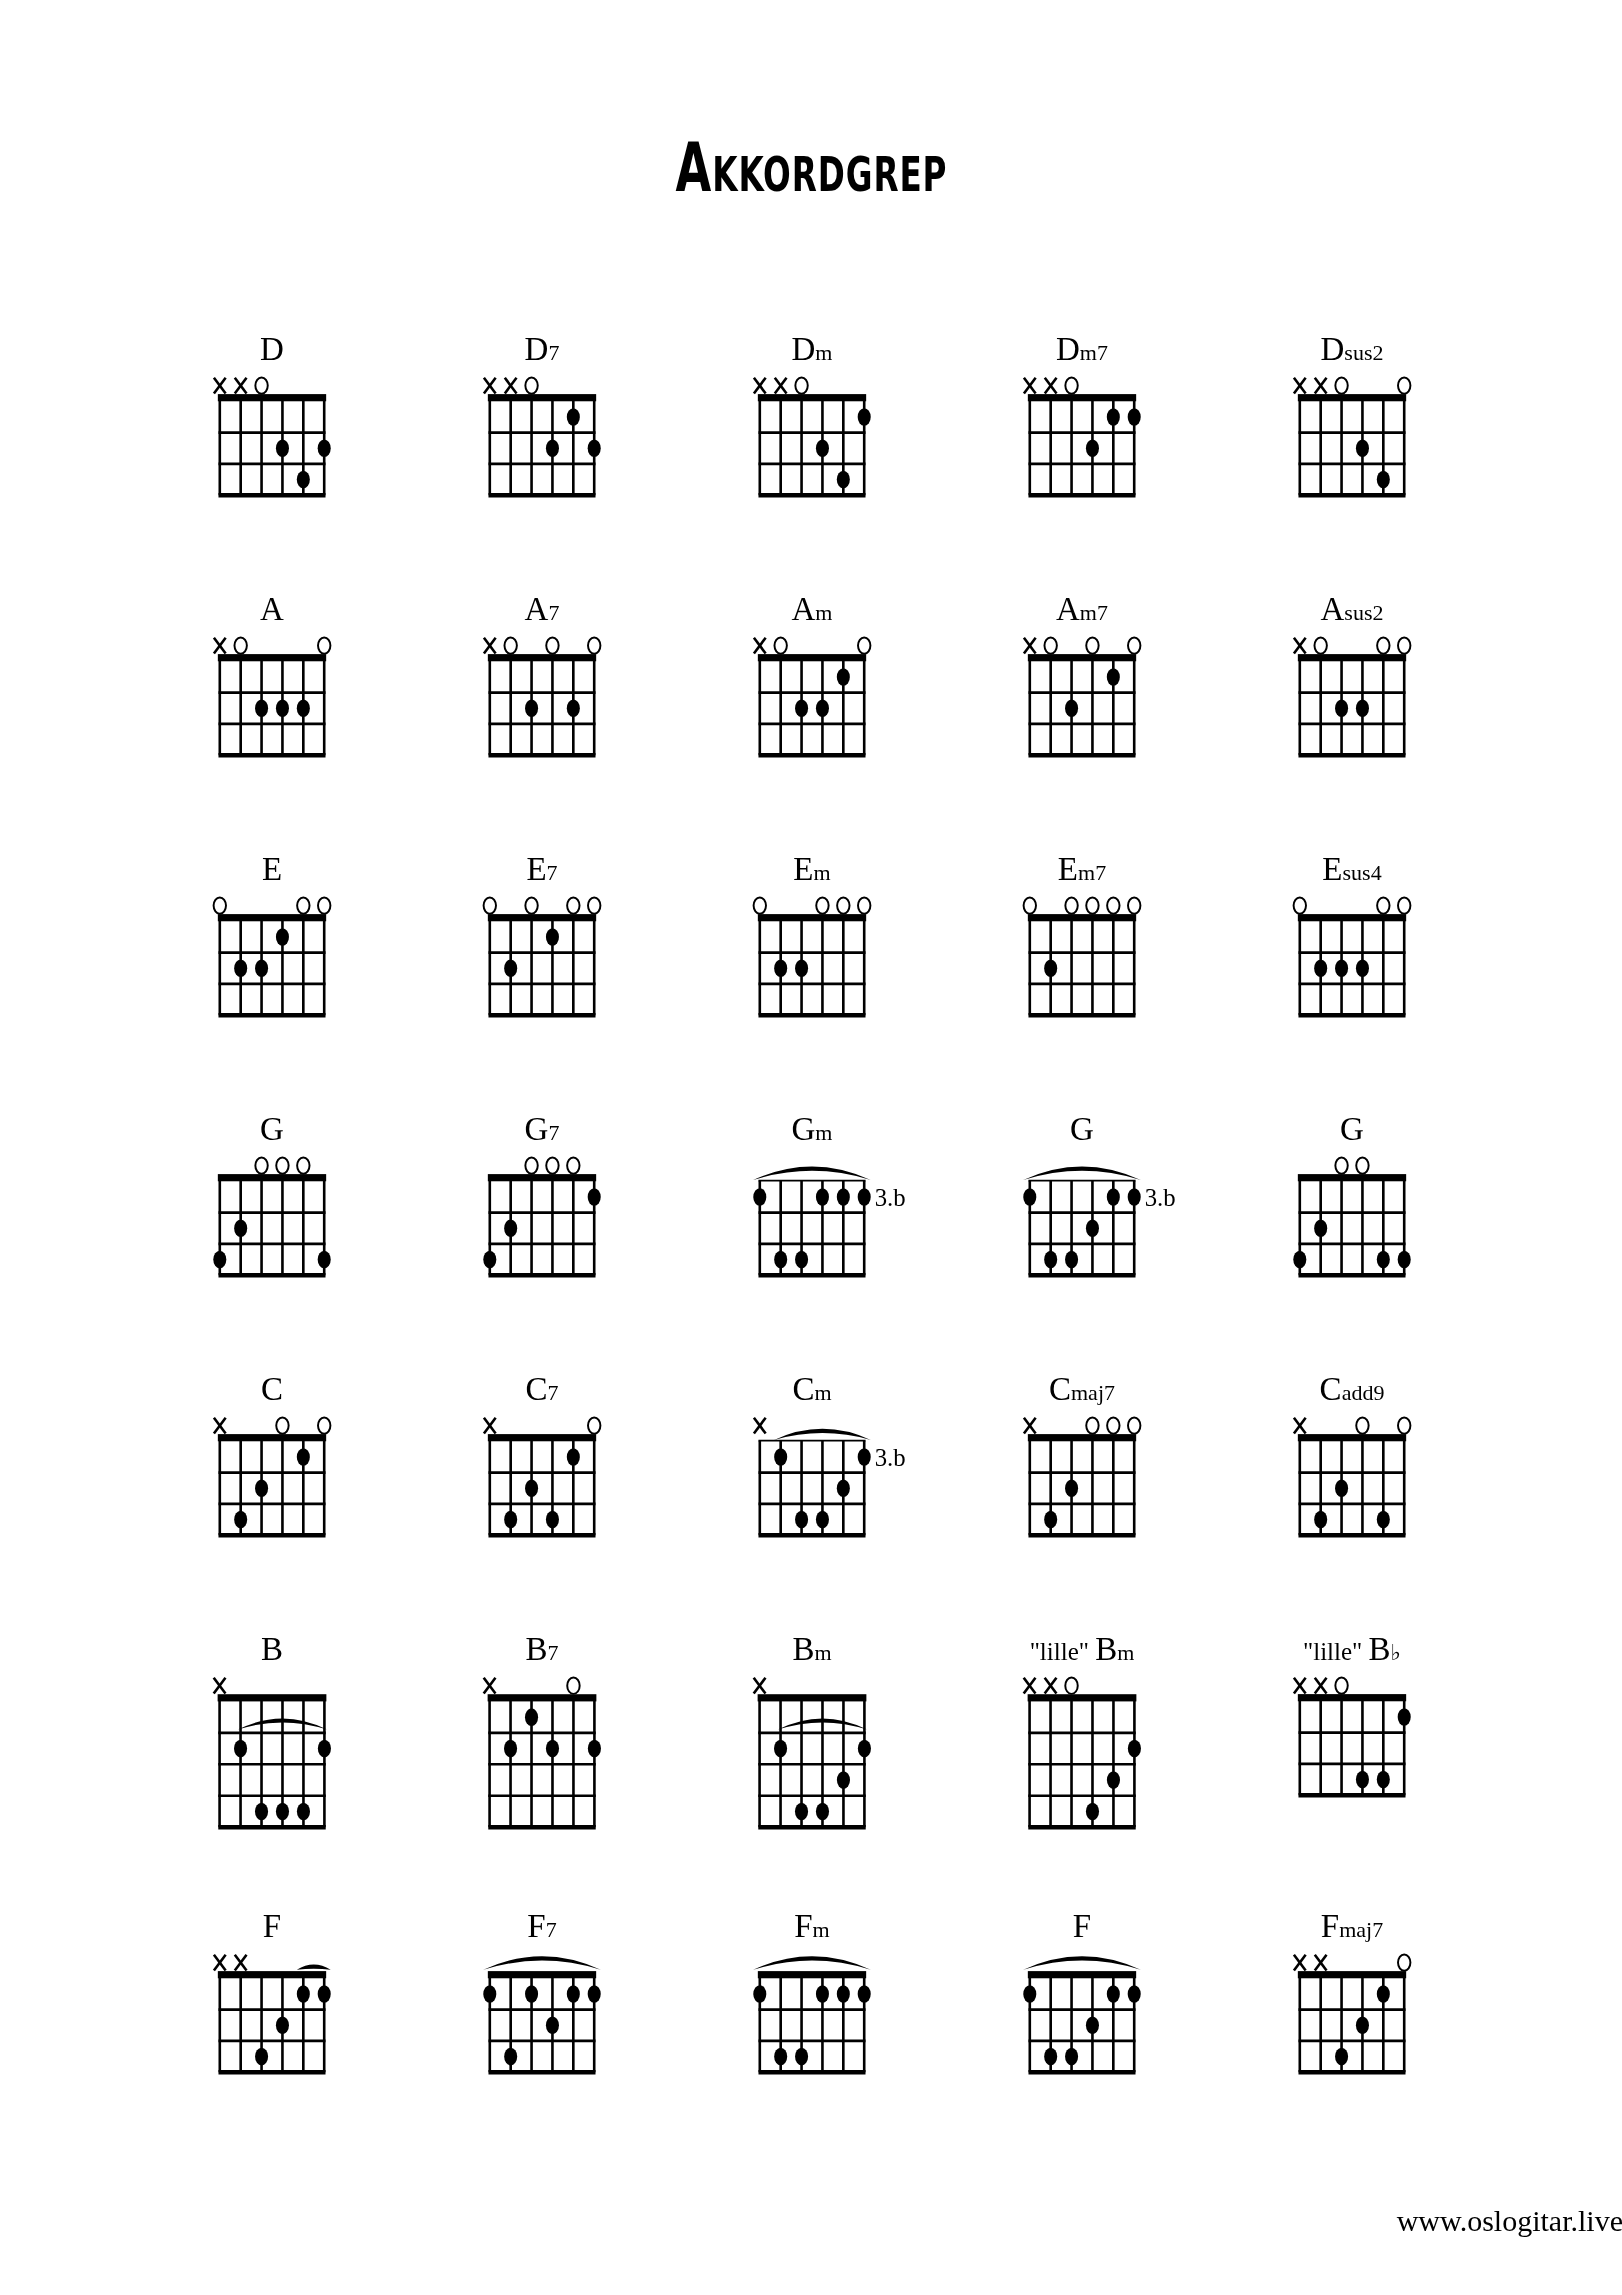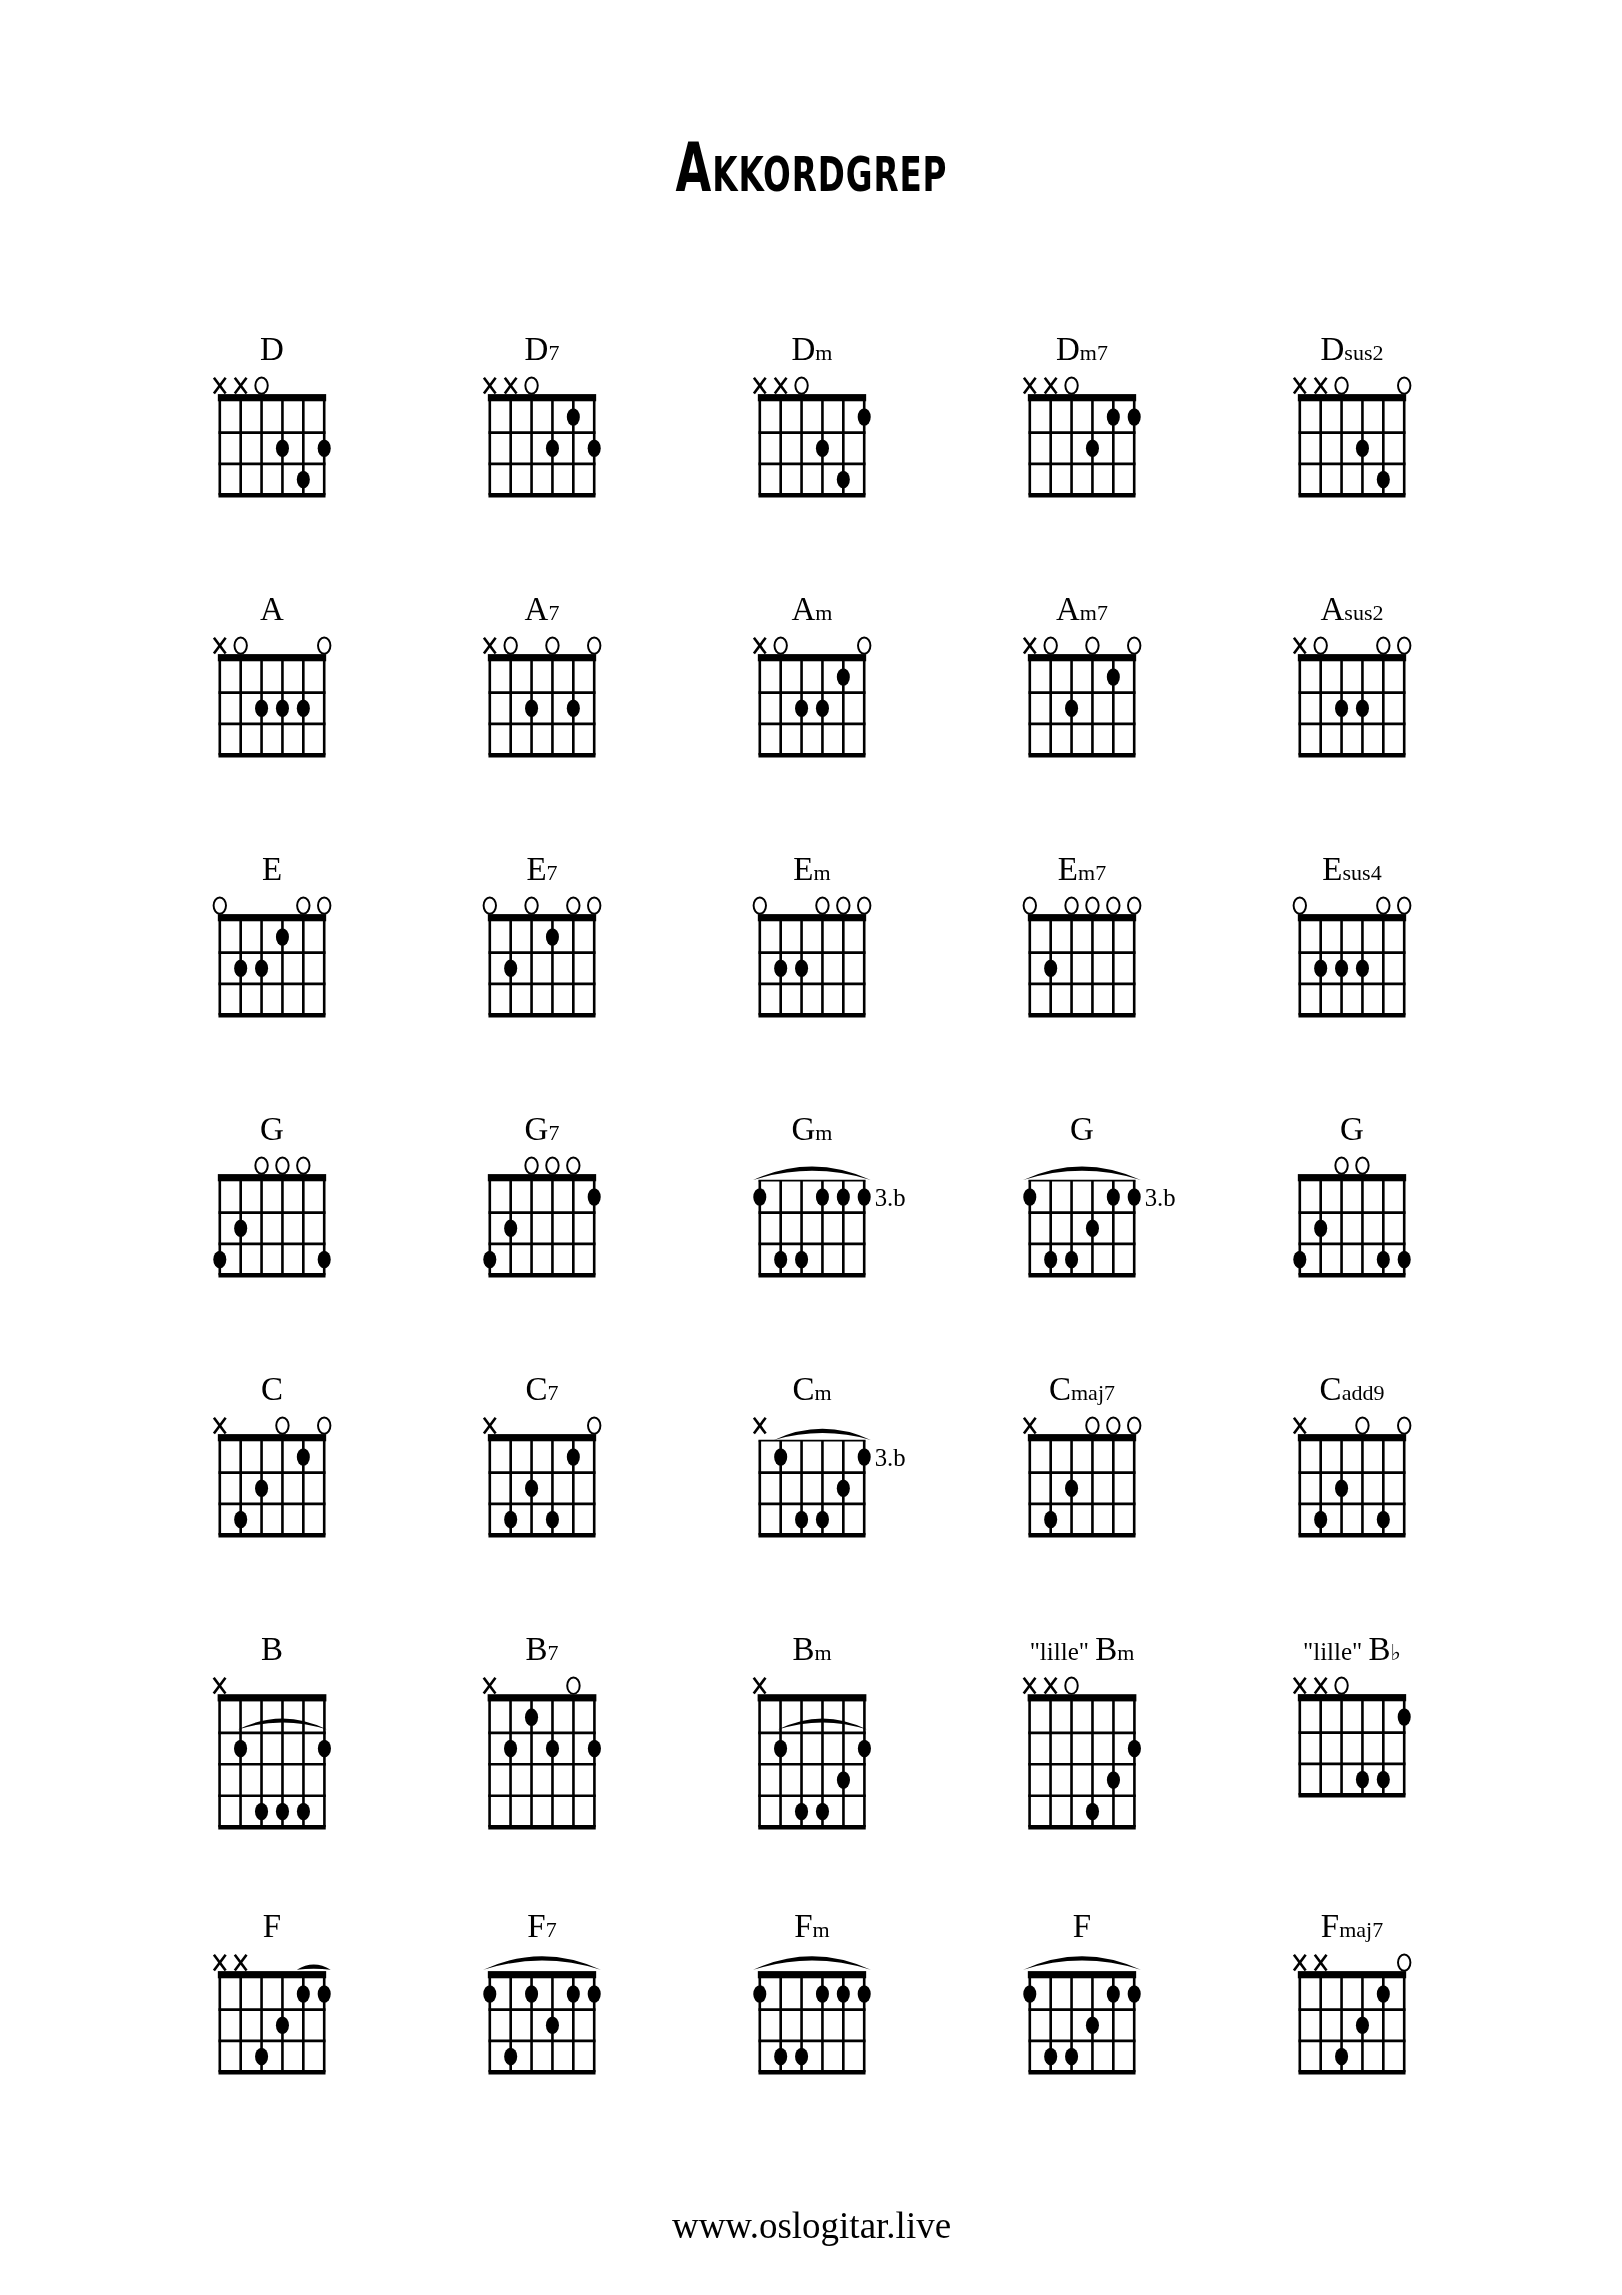--- a/index.html
+++ b/index.html
@@ -15,21 +15,21 @@
   .chords { position:absolute; top:330px; left:137px; width:1348px; }
   .chord-row { display:flex; height:260px; }
   .chord-row.tall { height:277px; }
   .chord-cell { width:270px; display:flex; flex-direction:column; align-items:center; }
   .chord-name { height:38px; line-height:38px; font-size:33px; white-space:nowrap; }
   .chord-name .prefix { font-size:25px; }
   .chord-name .suffix { font-size:22px; }
   .chord-cell svg { display:block; }
   .footer {
     position:absolute; top:2204px; left:0; width:100%;
-    text-align:center; font-size:37px;
+    text-align:right; font-size:30px;
   }
 </style>
 </head>
 <body>
 
 <div class="title">Akkordgrep</div>
 
 <div class="chords" id="chords">
     <div class="chord-row">
       <div class="chord-cell">

